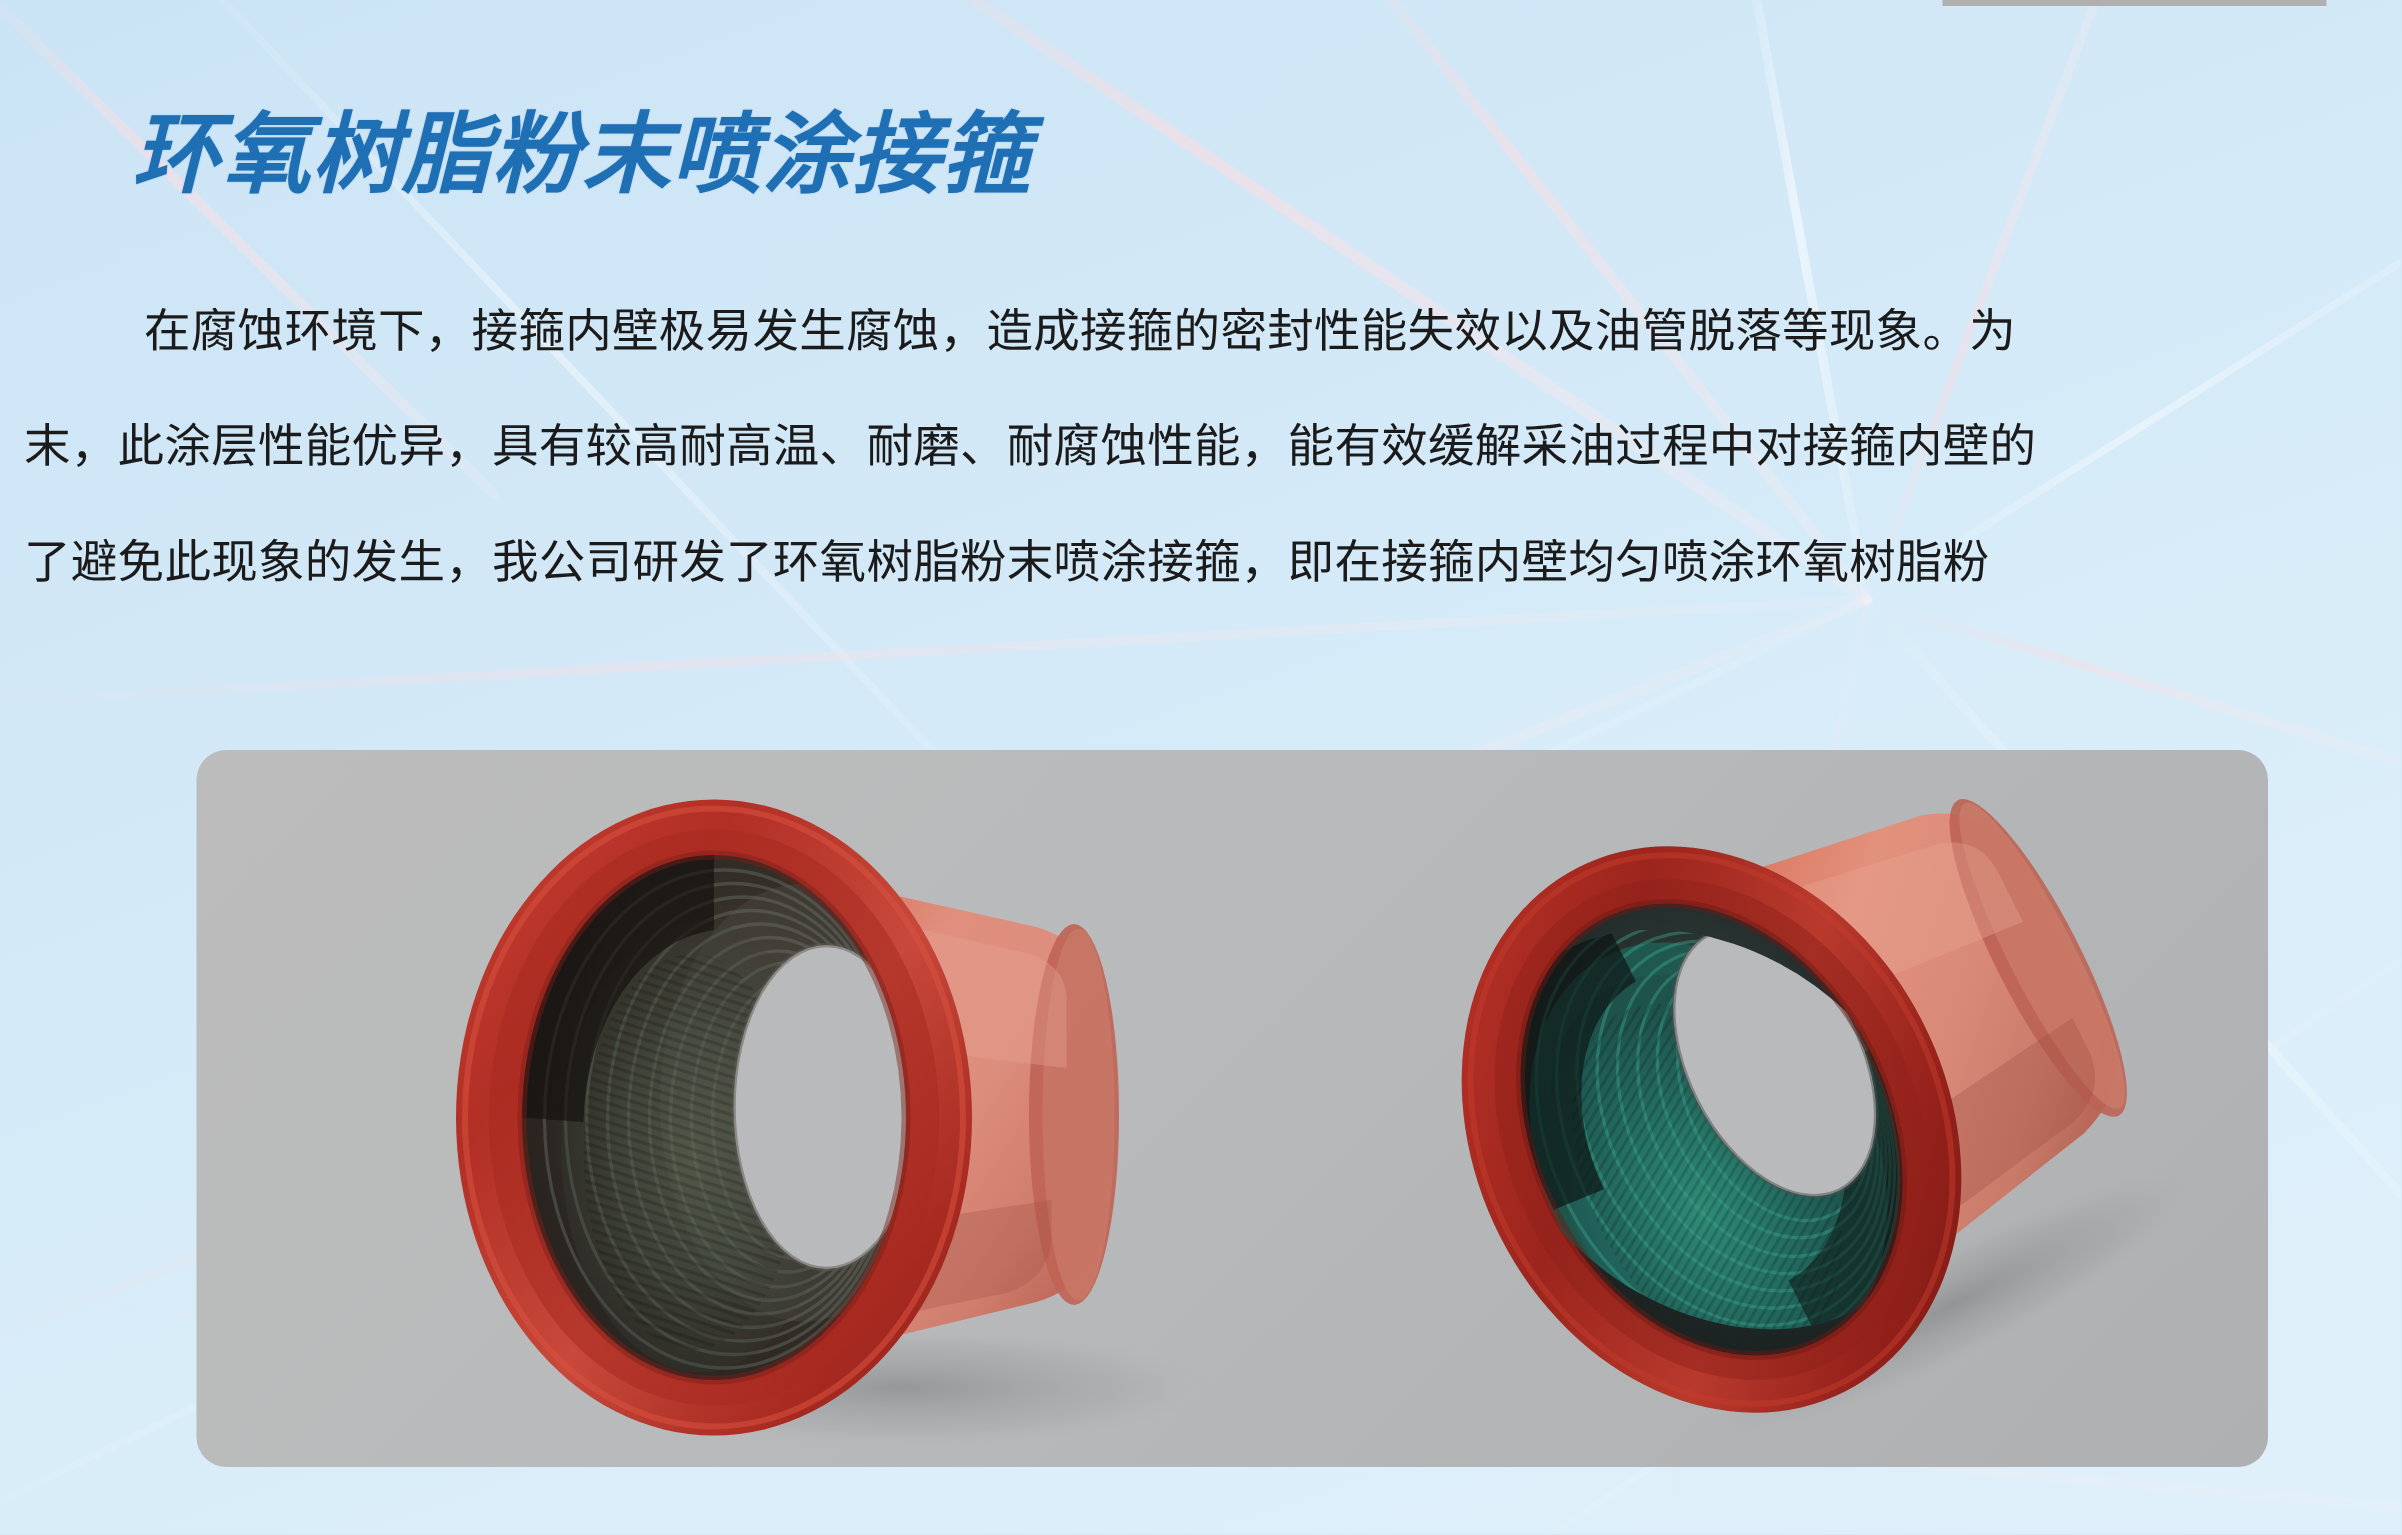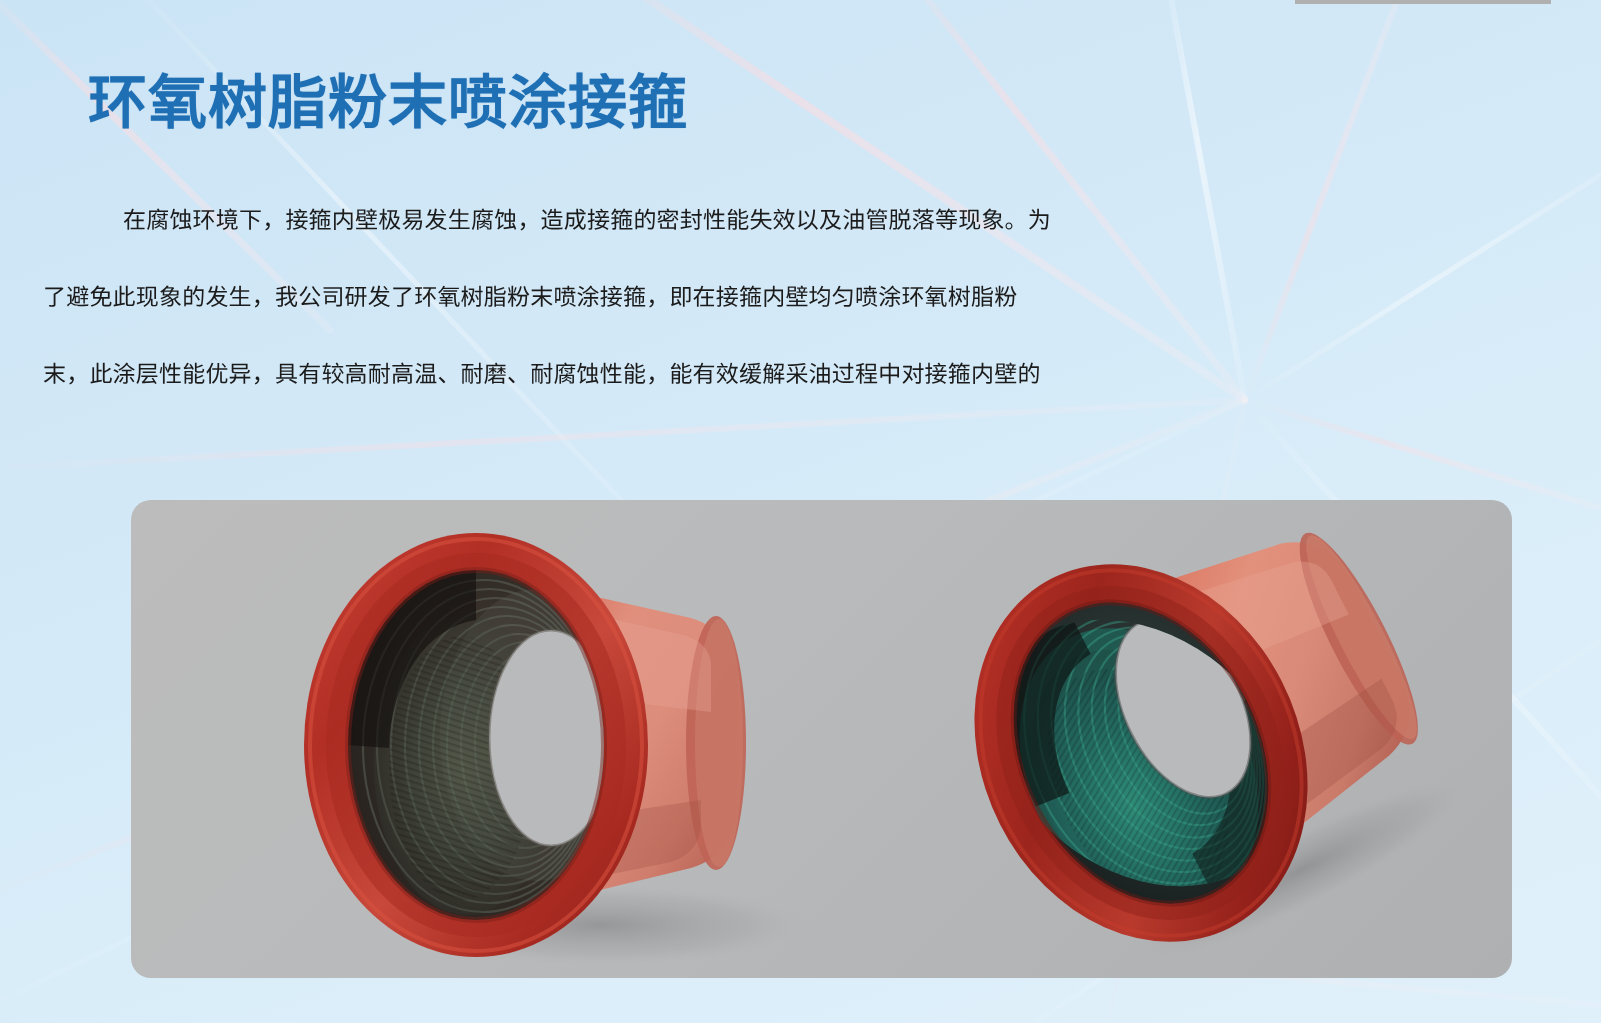--- a/index.html
+++ b/index.html
@@ -48,36 +48,36 @@
     position: absolute;
     left: 88px;
     top: 33px;
     font-size: 59px;
     line-height: 1.05;
     font-weight: bold;
     color: #1f6fb5;
     letter-spacing: 1px;
     white-space: nowrap;
     text-shadow: 0 0 1px rgba(31,111,181,.35);
+    font-style: italic;
   }
 
   
   #body-copy {
     position: absolute;
     left: 16px;
     top: 182px;
     width: 1572px;
   }
   .para-line {
-    font-size: 23px;
+    font-size: 31px;
     line-height: 77px;
     color: #1b1b1b;
     white-space: nowrap;
     letter-spacing: .2px;
-    margin-left: 27px;
   }
   .para-line.first { text-indent: 80px; }
 
   
   #photo-panel {
     position: absolute;
     left: 131px;
     top: 500px;
     width: 1381px;
     height: 478px;
@@ -133,22 +133,22 @@
       <line x1="1601" y1="640" x2="980" y2="1060" stroke="url(#rayWhite)" stroke-width="5" opacity=".35"></line>
     </g>
   </svg>
 
   <div id="top-bar"></div>
 
   <h1 id="title">环氧树脂粉末喷涂接箍</h1>
 
   <div id="body-copy">
     <div class="para-line first">在腐蚀环境下，接箍内壁极易发生腐蚀，造成接箍的密封性能失效以及油管脱落等现象。为</div>
+    <div class="para-line">末，此涂层性能优异，具有较高耐高温、耐磨、耐腐蚀性能，能有效缓解采油过程中对接箍内壁的</div>
     <div class="para-line">了避免此现象的发生，我公司研发了环氧树脂粉末喷涂接箍，即在接箍内壁均匀喷涂环氧树脂粉</div>
-    <div class="para-line">末，此涂层性能优异，具有较高耐高温、耐磨、耐腐蚀性能，能有效缓解采油过程中对接箍内壁的</div>
   </div>
 
   <div id="photo-panel">
 
     <svg class="coupling" viewBox="0 0 1381 478" preserveAspectRatio="none">
       <defs>
 
         <linearGradient id="lBodyG" x1="0.06" y1="0.12" x2="0.94" y2="0.9">
           <stop offset="0%" stop-color="#c9564a"></stop>
           <stop offset="14%" stop-color="#d9705f"></stop>

